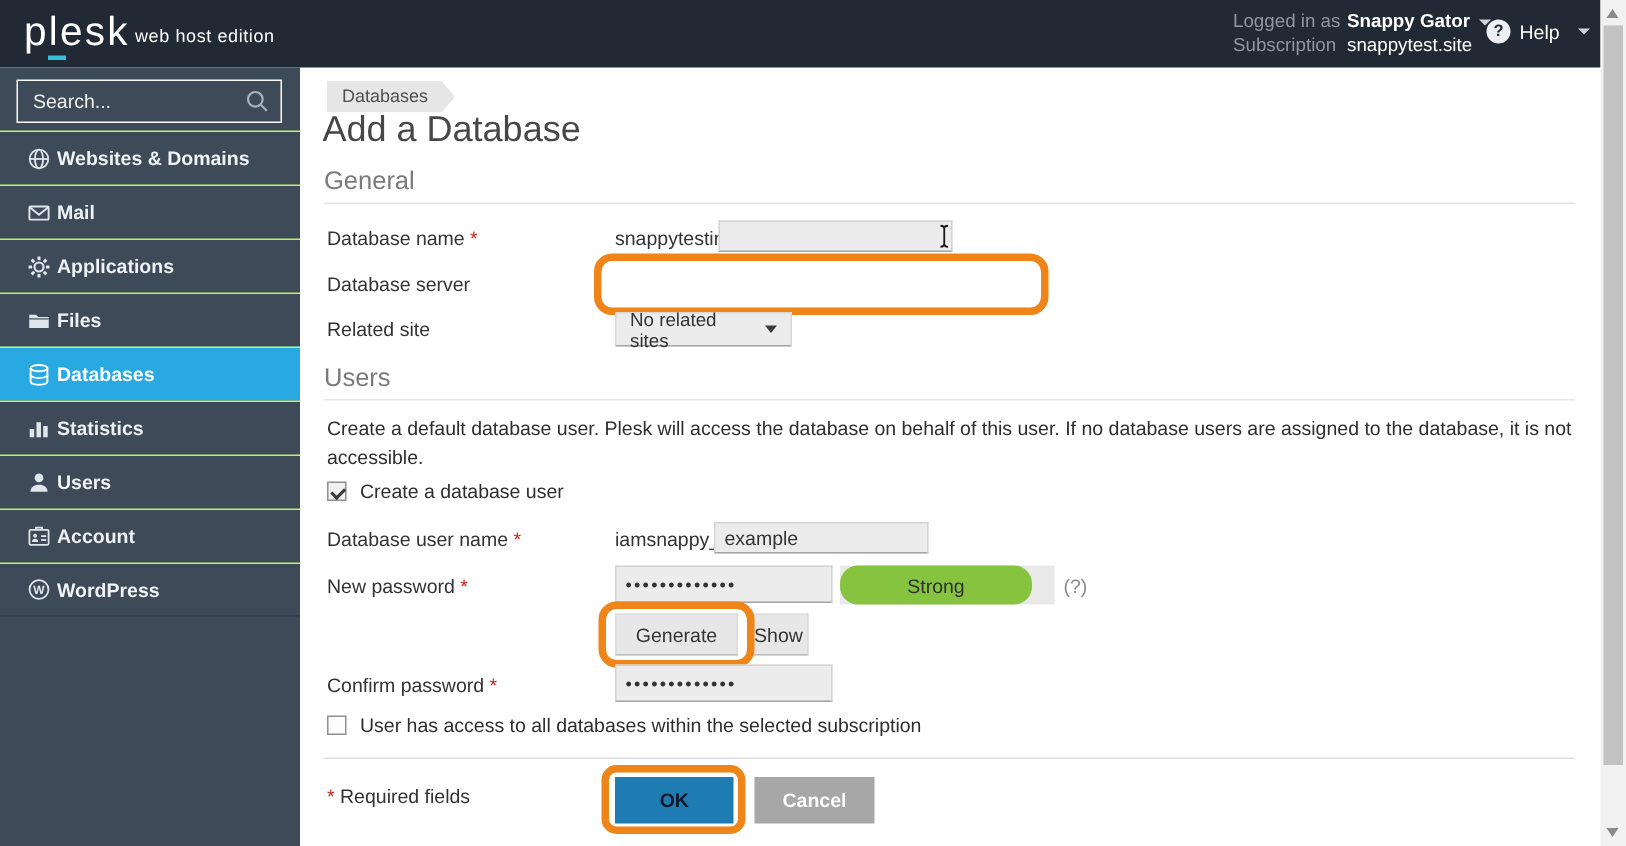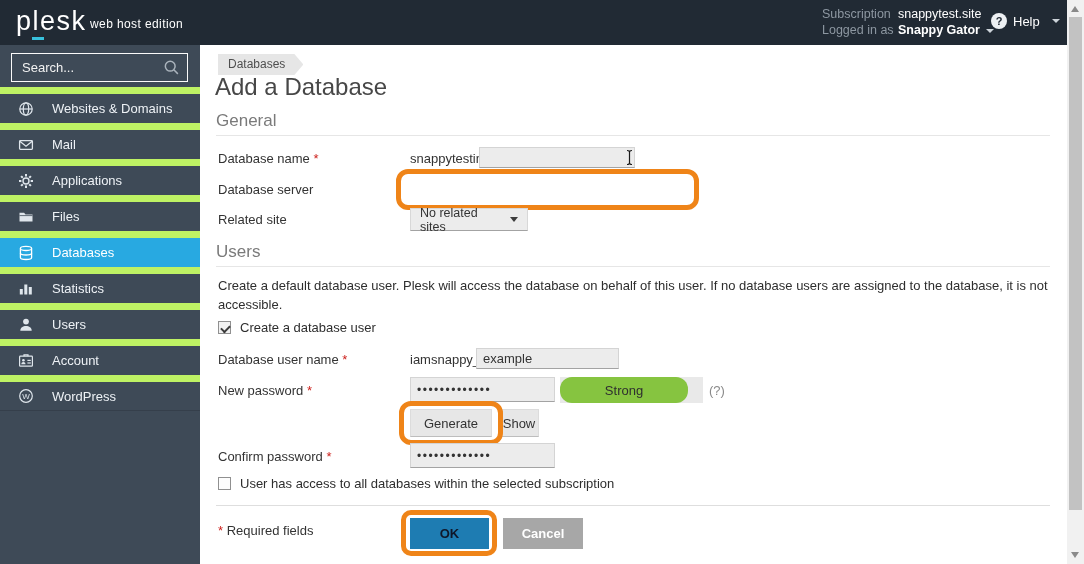--- a/index.html
+++ b/index.html
@@ -26,21 +26,21 @@
   .sb-down { position:absolute; bottom:6px; left:4px; width:0; height:0; border-left:4.5px solid transparent; border-right:4.5px solid transparent; border-top:6px solid #8a8a8a; }
   .sb-thumb { position:absolute; left:2px; top:17px; width:13px; height:493px; background:#c2c2c2; }
 
   
   .sidebar { position:absolute; left:0; top:45px; width:200px; height:519px; background:#3e4a57; }
   .search-box { position:absolute; left:11px; top:8px; width:177px; height:29px; border:1px solid #fbfbfb; display:flex; align-items:center; }
   .search-box input { flex:1; min-width:0; background:transparent; border:0; outline:none; color:#fff; font-size:13px; padding-left:10px; font-family:"Liberation Sans", sans-serif; }
   .search-box input::placeholder { color:#f2f2f2; opacity:1; }
   .search-box .icon { margin-right:7px; display:flex; }
   .nav { position:absolute; top:42px; left:0; width:200px; }
-  .nav-item { height:36px; display:flex; align-items:center; padding-left:17px; gap:18px; border-top:7px solid #bef264; color:#eef2f6; font-size:13px; cursor:pointer; }
+  .nav-item { height:36px; display:flex; align-items:center; padding-left:17px; gap:4px; border-top:1px solid #bef264; color:#eef2f6; font-size:13px; cursor:pointer;font-weight:bold; }
   .nav-item:last-child { border-bottom:1px solid #353f4b; }
   .nav-item.active { background:#28a9e1; color:#fff; }
   .nav-item .icon { width:17px; display:flex; justify-content:center; }
   .breadcrumb { position:absolute; left:218px; top:54px; height:21px; background:#e6e6e6; clip-path:polygon(0 0, calc(100% - 9px) 0, 100% 50%, calc(100% - 9px) 100%, 0 100%); padding:0 18px 0 10px; font-size:12px; line-height:21px; color:#4f4f4f; }
   .page-title { position:absolute; left:215px; top:73px; font-size:24px; color:#474747; font-weight:400; }
   .section-heading { position:absolute; font-size:17px; color:#7a7a7a; font-weight:400; }
   .hairline { position:absolute; height:1px; background:#e6e6e6; }
   .flabel { position:absolute; font-size:13px; color:#333; }
   .req { color:#cc1f1a; }
   .prefix { position:absolute; font-size:13px; color:#333; }
@@ -68,26 +68,26 @@
 
 <div class="page">
 
   <div class="topbar">
     <div class="logo-text">plesk</div>
     <div class="logo-underline"></div>
     <div class="logo-suffix">web host edition</div>
 
     <div class="account">
       <div class="acc-row">
+        <span class="acc-label">Logged in as</span>
+        <span class="acc-value bold"><span>Snappy Gator</span><span class="caret"></span></span>
+      </div>
+      <div class="acc-row">
         <span class="acc-label">Subscription</span>
         <span class="acc-value">snappytest.site</span>
-      </div>
-      <div class="acc-row">
-        <span class="acc-label">Logged in as</span>
-        <span class="acc-value bold"><span>Snappy Gator</span><span class="caret"></span></span>
       </div>
     </div>
 
     <div class="help">
       <span class="help-icon">?</span>
       <span>Help</span>
       <span class="caret"></span>
     </div>
   </div>
 

